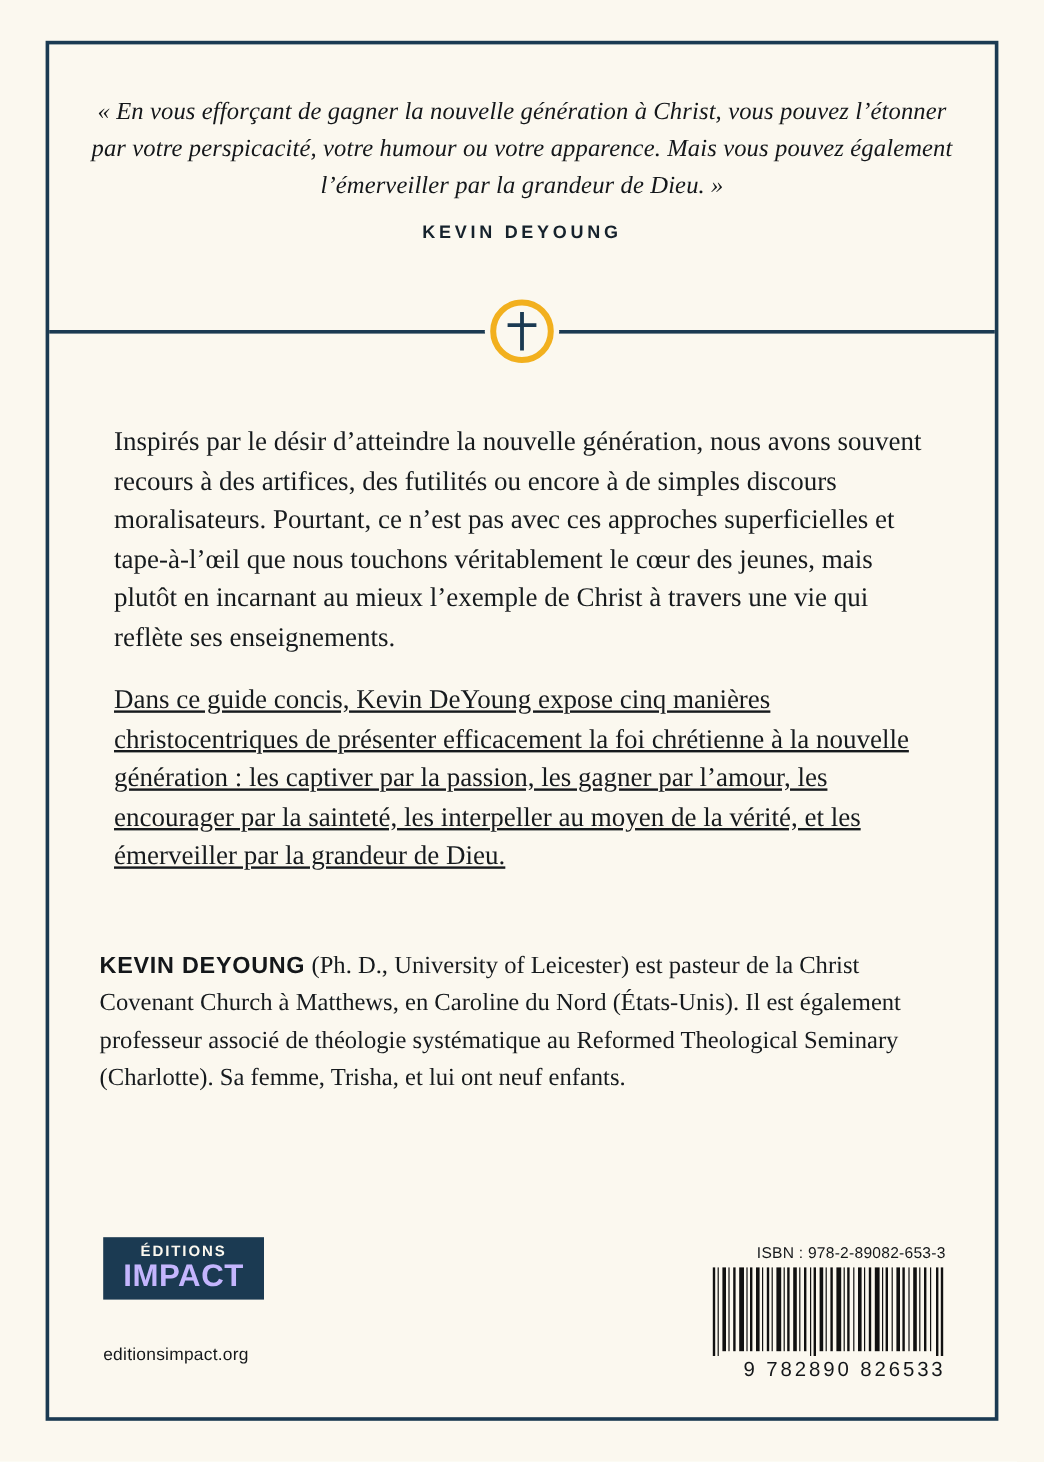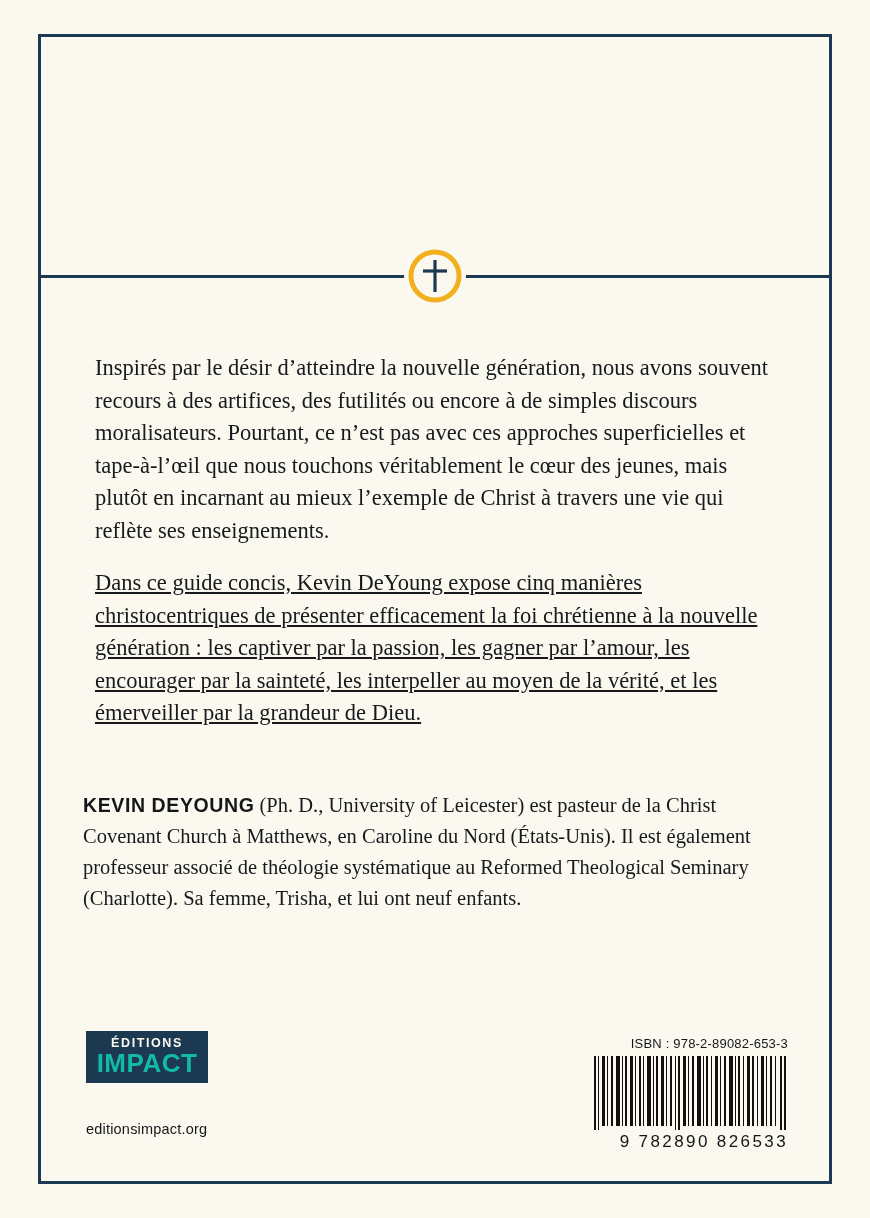--- a/index.html
+++ b/index.html
@@ -119,40 +119,40 @@
   }
 
   
   .logo-block {
     position: absolute;
     left: 86px;
     top: 1031px;
     width: 240px;
   }
   .logo-mark {
-    width: 122px;
+    width: 134px;
     background: #1b3a52;
     padding: 5px 6px 7px 6px;
     box-sizing: border-box;
     text-align: center;
   }
   .logo-editions {
     font-family: "Liberation Sans", sans-serif;
     font-weight: bold;
     font-size: 12.5px;
     letter-spacing: 1.6px;
     color: #fbf8ef;
     line-height: 14px;
   }
   .logo-impact {
     font-family: "Liberation Sans", sans-serif;
     font-weight: bold;
     font-size: 26px;
     letter-spacing: 0.5px;
-    color: #14b8a6;
+    color: #c4b5fd;
     line-height: 26px;
   }
   .logo-url {
     margin-top: 38px;
     font-family: "Liberation Sans", sans-serif;
     font-size: 14.5px;
     color: #14171a;
     letter-spacing: 0.2px;
   }
 
@@ -184,20 +184,24 @@
     margin-top: 2px;
   }
 </style>
 </head>
 <body>
 
 <div class="cover">
 
   <div class="frame"></div>
 
+  <div class="quote-area">
+    <div class="quote-text">« En vous efforçant de gagner la nouvelle génération à Christ, vous pouvez l’étonner par votre perspicacité, votre humour ou votre apparence. Mais vous pouvez également l’émerveiller par la grandeur de Dieu. »</div>
+    <div class="quote-author">KEVIN DEYOUNG</div>
+  </div>
 
   <div class="divider"></div>
   <div class="medallion">
     <svg width="54" height="54" viewBox="0 0 54 54" aria-hidden="true">
       <circle cx="27" cy="27" r="24" fill="none" stroke="#f2b01e" stroke-width="5"></circle>
       <line x1="27" y1="11" x2="27" y2="43" stroke="#1b3a52" stroke-width="3.2"></line>
       <line x1="15" y1="22" x2="39" y2="22" stroke="#1b3a52" stroke-width="3.2"></line>
     </svg>
   </div>
 

